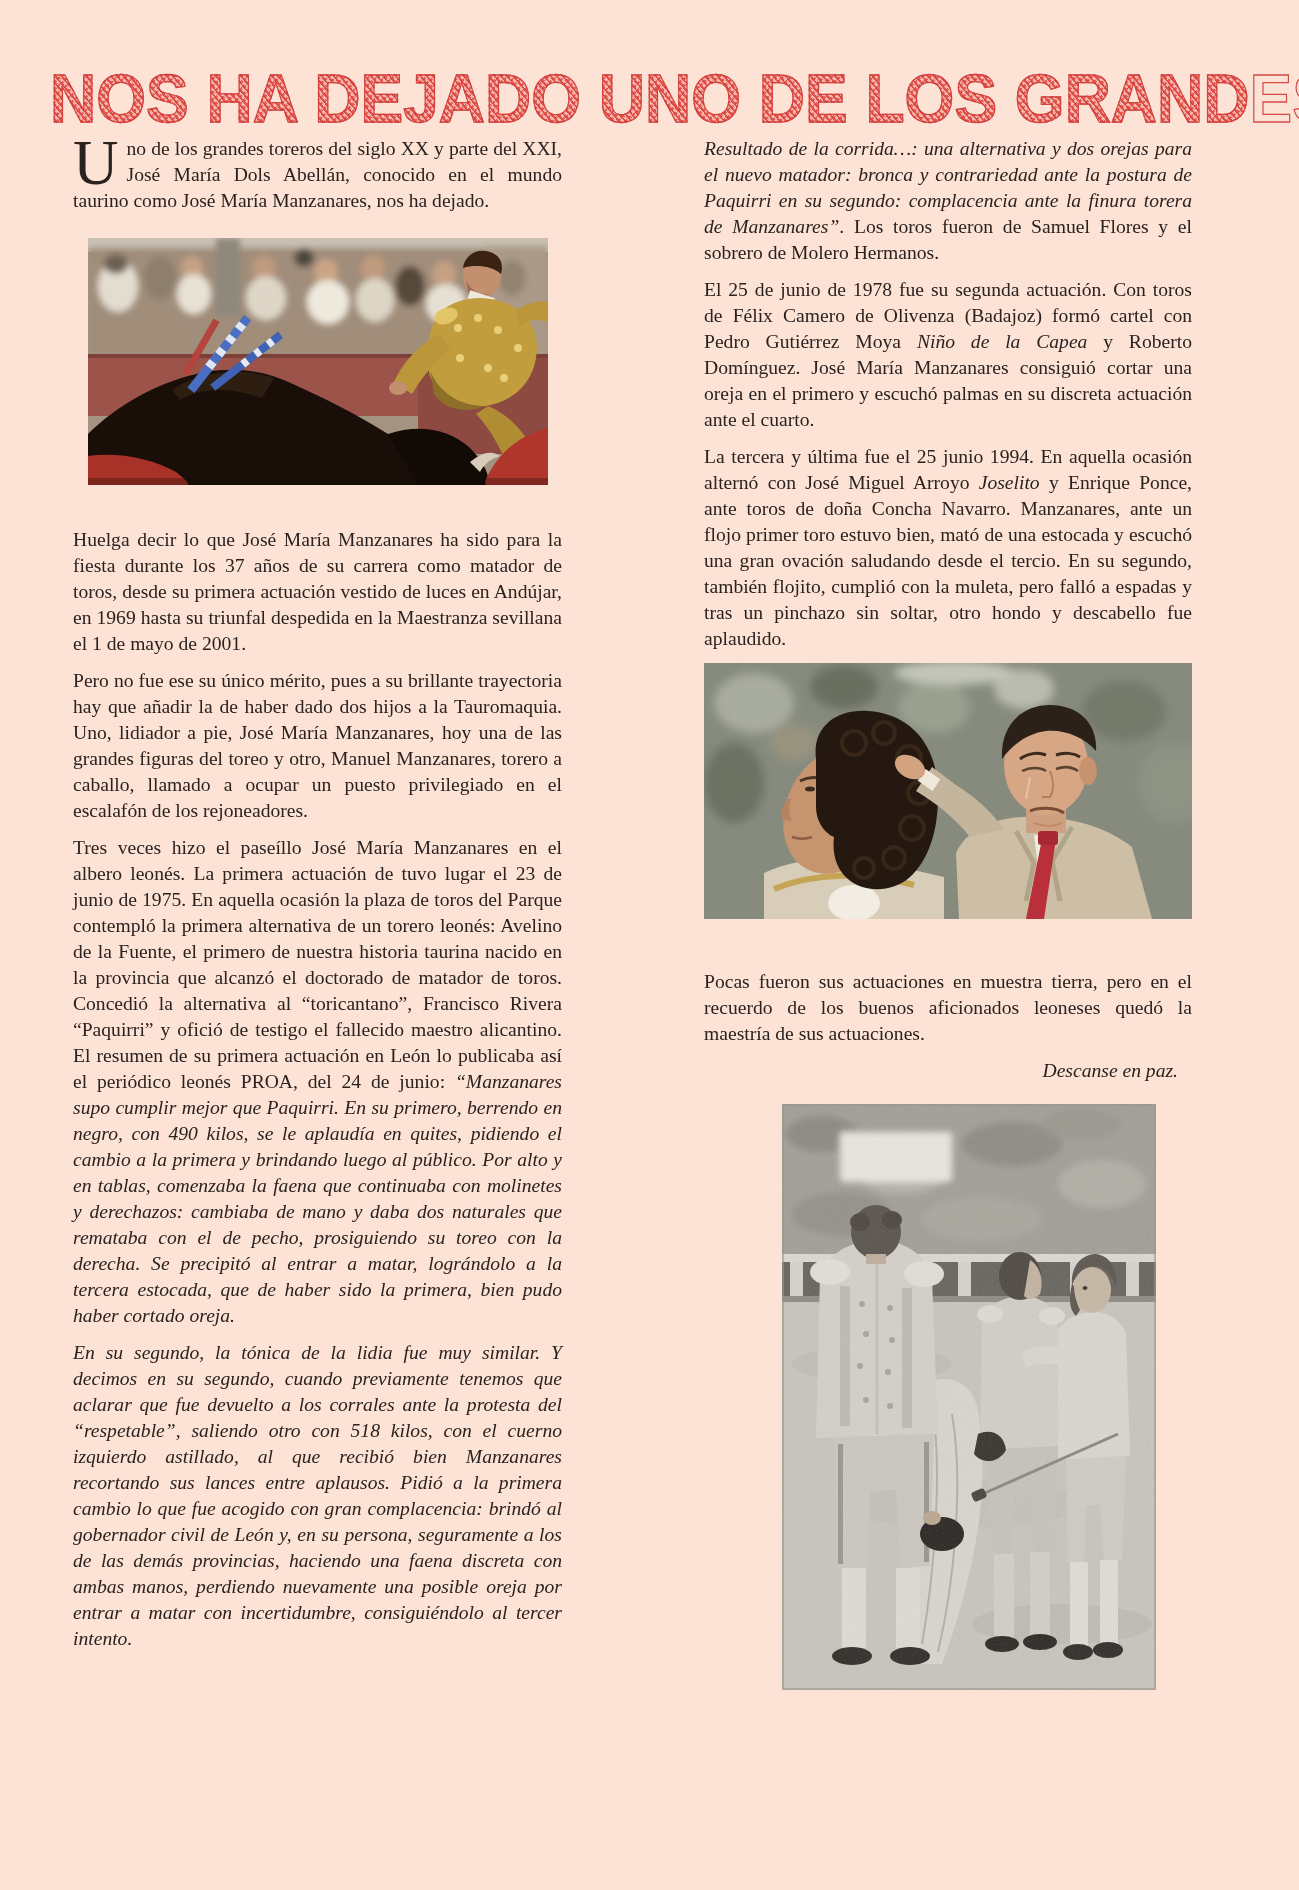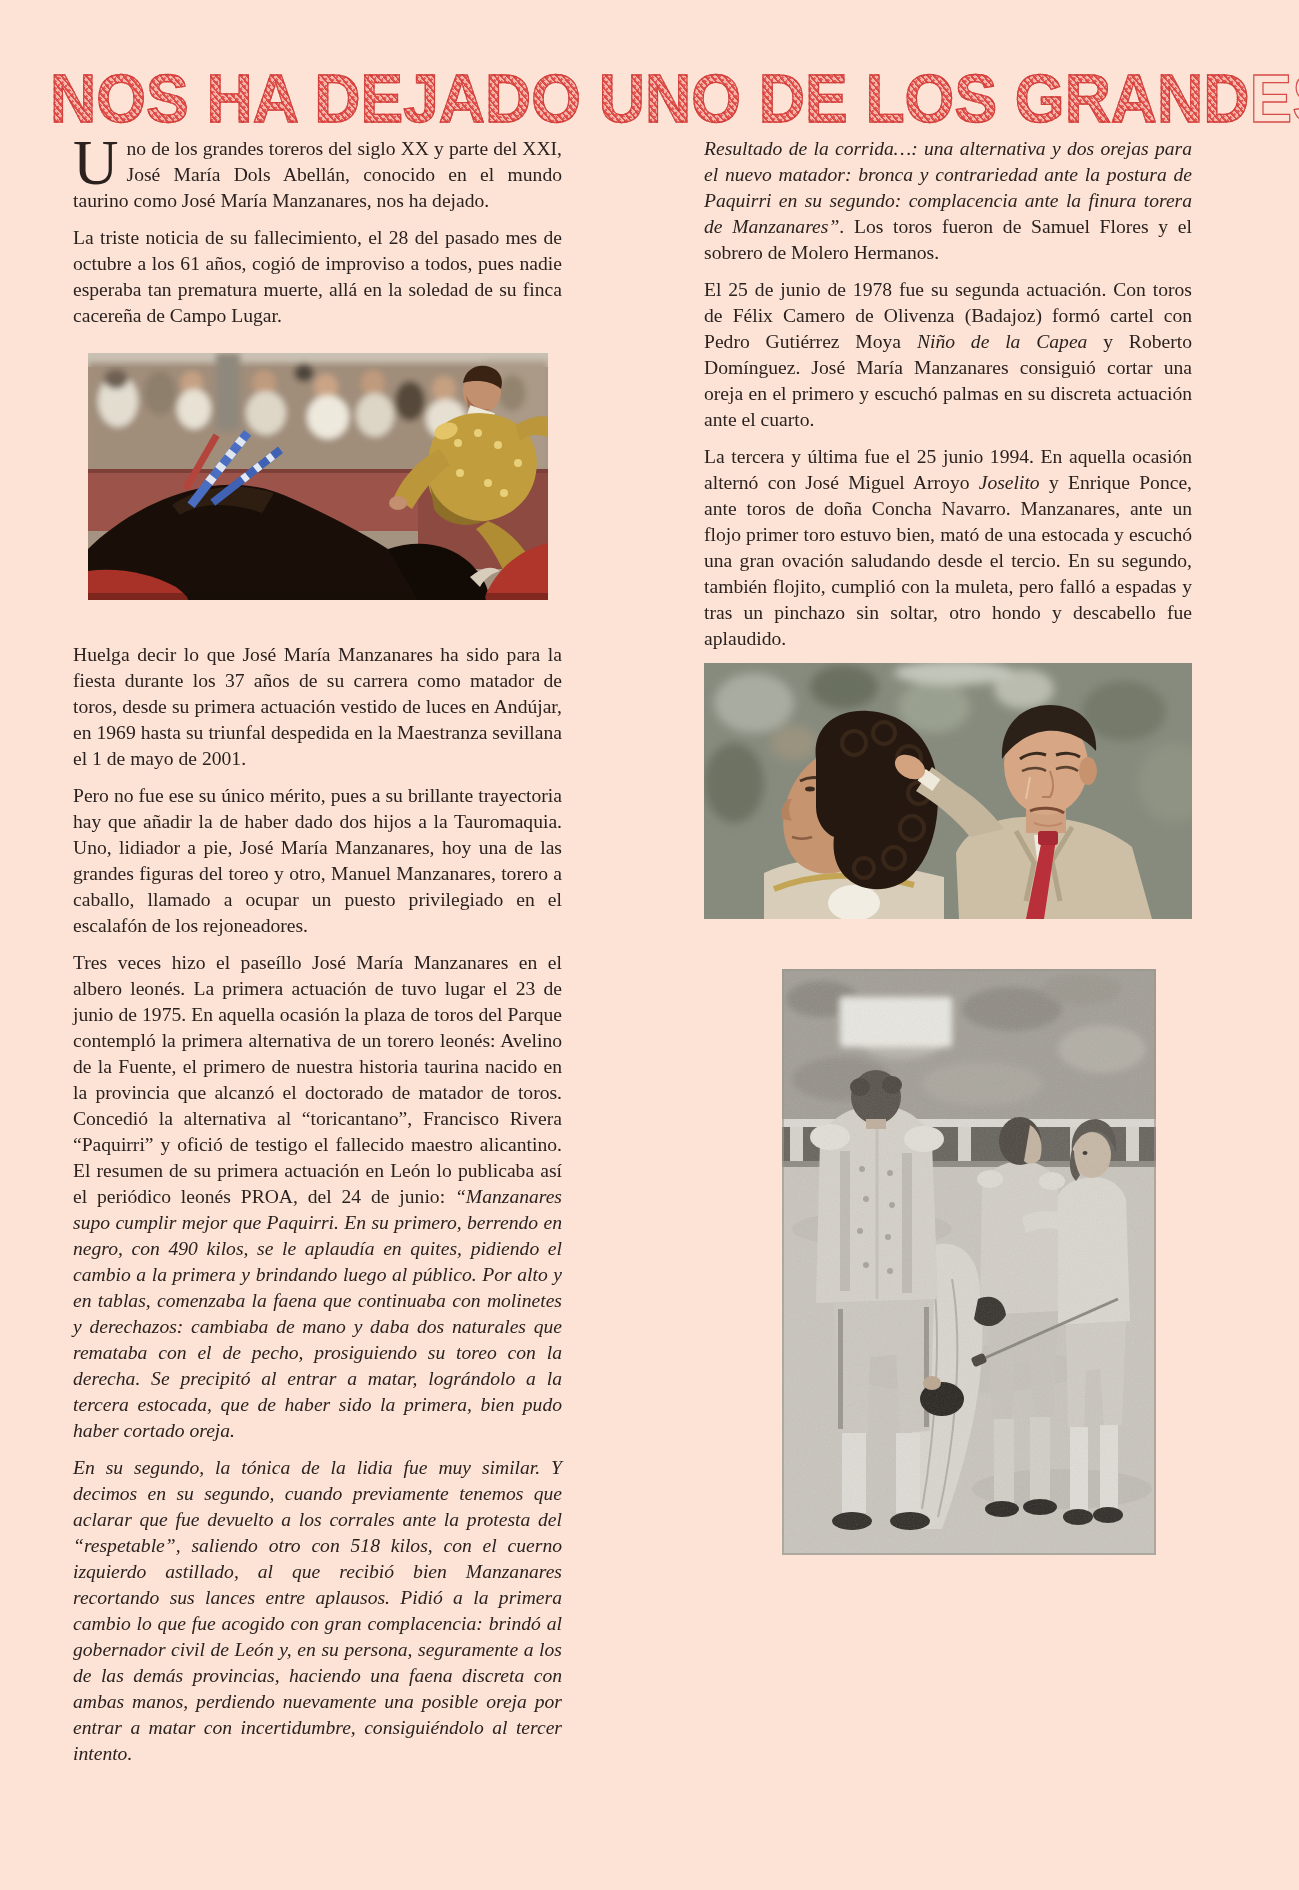--- a/index.html
+++ b/index.html
@@ -51,21 +51,20 @@
   figure[data-name="coleta-cutting-photo"] { width: 488px; height: 256px; margin: 2px 0 50px 0; }
   figure[data-name="paseillo-bw-photo"]    { width: 374px; height: 586px; margin: 20px 0 0 78px; }
 </style>
 </head>
 <body>
 
 <div class="page" data-name="magazine-page">
   <h1 class="title" data-name="page-title">NOS HA DEJADO UNO DE LOS GRANDES</h1>
   <div class="col col-left" data-name="left-column">
       <p class="para" data-name="paragraph-intro"><span class="dropcap" data-name="drop-cap">U</span><span data-name="text-run">no de los grandes toreros del siglo XX y parte del XXI, José María Dols Abellán, conocido en el mundo taurino como José María Manzanares, nos ha dejado.</span></p>
-      <p class="para" data-name="paragraph-death-news"><span data-name="text-run">La triste noticia de su fallecimiento, el 28 del pasado mes de octubre a los 61 años, cogió de improviso a todos, pues nadie esperaba tan prematura muerte, allá en la soledad de su finca cacereña de Campo Lugar.</span></p>
       <figure class="photo" data-name="bullfight-photo">
   <svg viewBox="0 0 460 247" preserveAspectRatio="none" xmlns="http://www.w3.org/2000/svg" data-name="bullfight-photo-image">
     <defs>
             <filter id="p1b" x="-10%" y="-10%" width="120%" height="120%">
               <feGaussianBlur stdDeviation="3"></feGaussianBlur>
             </filter>
           </defs>
     <rect width="460" height="247" fill="#a59382"></rect>
     <rect width="460" height="14" fill="#c9c1b4"></rect>
     <g filter="url(#p1b)">
@@ -195,20 +194,22 @@
     <path d="M316,96 C324,90 334,89 342,92" stroke="#3a2a1d" stroke-width="3" fill="none"></path>
     <path d="M352,92 C360,89 370,90 376,94" stroke="#3a2a1d" stroke-width="3" fill="none"></path>
     <path d="M318,108 C326,104 336,104 342,108" stroke="#5c4330" stroke-width="2.5" fill="none"></path>
     <path d="M352,106 C360,103 368,104 374,108" stroke="#5c4330" stroke-width="2.5" fill="none"></path>
     <path d="M326,114 L322,136" stroke="#e9c9ae" stroke-width="2" opacity="0.8"></path>
     <path d="M346,108 C350,118 350,128 346,134 L338,134" stroke="#b57f5e" stroke-width="2" fill="none"></path>
     <path d="M326,148 C334,144 352,144 360,150" stroke="#7a4a34" stroke-width="3" fill="none"></path>
     <path d="M330,160 C340,164 350,164 358,160" stroke="#c08a68" stroke-width="2" fill="none"></path>
   </svg>
 </figure>
+      <p class="para" data-name="paragraph-leon-memory"><span data-name="text-run">Pocas fueron sus actuaciones en muestra tierra, pero en el recuerdo de los buenos aficionados leoneses quedó la maestría de sus actuaciones.</span></p>
+      <p class="para align-right" data-name="paragraph-rest-in-peace"><span class="it" data-name="text-run">Descanse en paz.</span></p>
       <figure class="photo" data-name="paseillo-bw-photo">
   <svg viewBox="0 0 374 586" preserveAspectRatio="none" xmlns="http://www.w3.org/2000/svg" data-name="bw-photo-image">
     <defs>
       <filter id="p3b" x="-15%" y="-15%" width="130%" height="130%">
               <feGaussianBlur stdDeviation="3"></feGaussianBlur>
             </filter>
       <filter id="p3g">
               <feTurbulence type="fractalNoise" baseFrequency="0.9" numOctaves="2" stitchTiles="stitch"></feTurbulence>
               <feColorMatrix type="saturate" values="0"></feColorMatrix>
             </filter>

